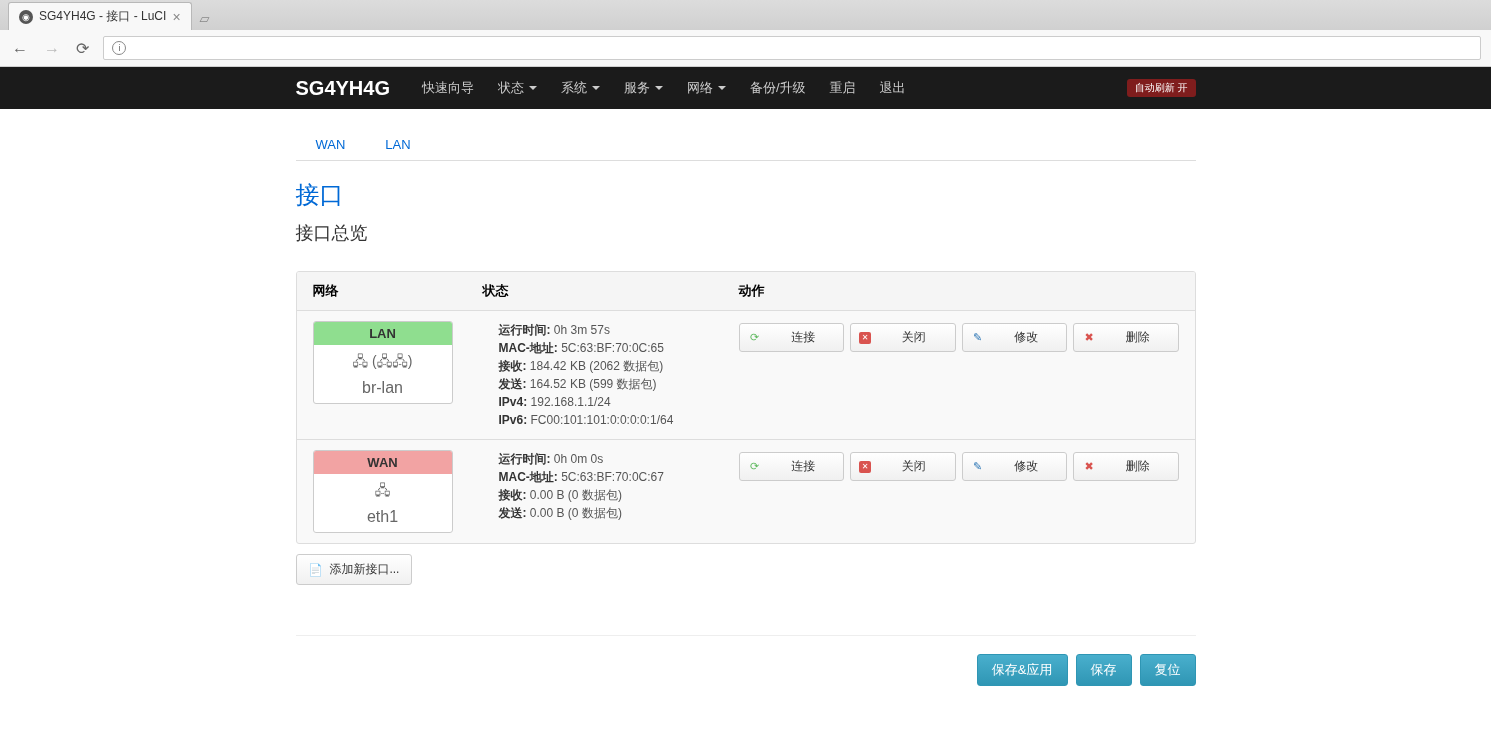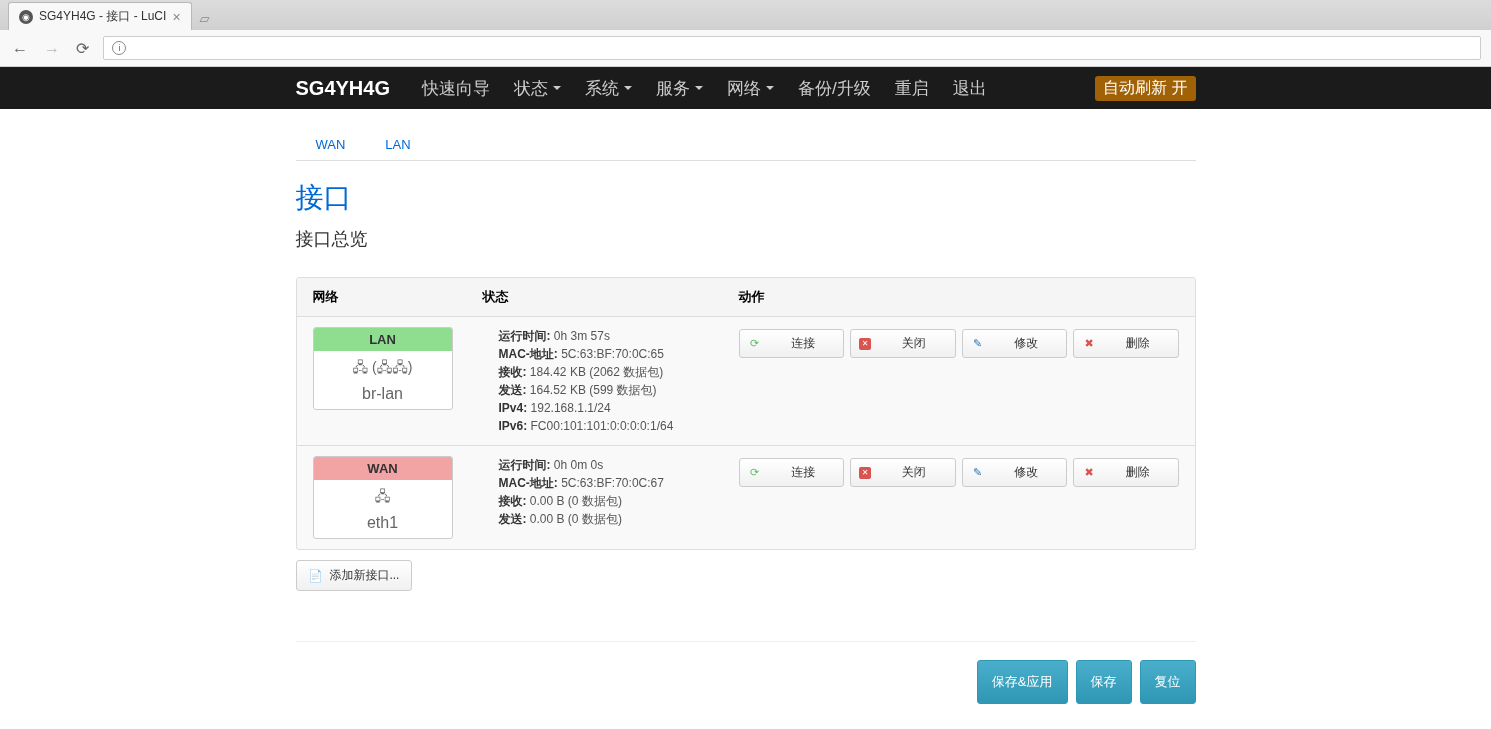--- a/index.html
+++ b/index.html
@@ -18,29 +18,29 @@
     .url-bar { flex: 1; display: flex; align-items: center; background: #fff; border: 1px solid #ccc; border-radius: 2px; padding: 4px 8px; gap: 6px; font-size: 13px; }
     .url-icon { width: 14px; height: 14px; border: 1px solid #888; border-radius: 50%; display: flex; align-items: center; justify-content: center; font-size: 9px; color: #666; }
     .url-text { color: #333; }
     .url-text .path { color: #888; }
     
     
     .navbar { background: #1b1b1b; color: #999; display: flex; align-items: center; padding: 0; height: 42px; }
     .navbar-inner { max-width: 940px; margin: 0 auto; width: 100%; display: flex; align-items: center; padding: 0 20px; }
     .brand { color: #fff; font-size: 20px; font-weight: bold; margin-right: 20px; }
     .nav-menu { display: flex; list-style: none; flex: 1; }
-    .nav-menu li { padding: 11px 12px; color: #ccc; cursor: pointer; font-size: 17px; display: flex; align-items: center; gap: 3px; }
+    .nav-menu li { padding: 11px 12px; color: #ccc; cursor: pointer; font-size: 13px; display: flex; align-items: center; gap: 3px; }
     .caret { display: inline-block; width: 0; height: 0; border-left: 4px solid transparent; border-right: 4px solid transparent; border-top: 4px solid #ccc; margin-left: 2px; }
-    .auto-refresh { background: #a16207; color: #fff; padding: 2px 8px; border-radius: 3px; font-size: 16px; margin-left: 42px; }
+    .auto-refresh { background: #7f1d1d; color: #fff; padding: 2px 8px; border-radius: 3px; font-size: 10px; margin-left: 42px; }
     
     
     .container { max-width: 940px; margin: 0 auto; padding: 0 20px; }
     .tabs { display: flex; border-bottom: 1px solid #ddd; margin-top: 20px; }
     .tabs a { padding: 8px 20px; color: #0069d6; cursor: pointer; font-size: 13px; }
-    .page-title { color: #0069d6; font-size: 28px; font-weight: normal; margin: 18px 0 10px; }
+    .page-title { color: #0069d6; font-size: 24px; font-weight: normal; margin: 18px 0 10px; }
     .section-title { font-size: 18px; color: #333; margin-bottom: 26px; font-weight: normal; }
     
     
     .iface-table { width: 100%; border: 1px solid #ddd; border-radius: 3px; overflow: hidden; background: #f9f9f9; }
     .iface-header { display: flex; background: #f5f5f5; padding: 10px 16px; border-bottom: 1px solid #ddd; font-weight: bold; font-size: 13px; }
     .col-network { width: 170px; }
     .col-status { flex: 1; }
     .col-actions { width: 440px; }
     
     .iface-row { display: flex; padding: 10px 16px; border-bottom: 1px solid #ddd; align-items: flex-start; }
@@ -61,21 +61,21 @@
     .act-icon { width: 14px; height: 14px; display: inline-flex; align-items: center; justify-content: center; font-size: 11px; }
     .act-icon.reload { color: #5cb85c; }
     .act-icon.stop { color: #fff; background: #d9534f; border-radius: 2px; width: 12px; height: 12px; font-size: 8px; }
     .act-icon.edit { color: #337ab7; }
     .act-icon.delete { color: #d9534f; }
     .act-label { flex: 1; text-align: center; }
     
     .add-iface { margin-top: 10px; background: linear-gradient(to bottom, #fff, #f0f0f0); border: 1px solid #ccc; border-radius: 3px; padding: 6px 12px; font-size: 12px; cursor: pointer; display: inline-flex; align-items: center; gap: 6px; color: #333; }
     
     .form-actions { margin-top: 50px; padding: 18px 0; text-align: right; display: flex; justify-content: flex-end; gap: 8px; border-top: 1px solid #eee; }
-    .btn-primary { background: linear-gradient(to bottom, #49afcd, #2f96b4); border: 1px solid #2f96b4; color: #fff; padding: 12px 14px; border-radius: 3px; font-size: 13px; cursor: pointer; }
+    .btn-primary { background: linear-gradient(to bottom, #49afcd, #2f96b4); border: 1px solid #2f96b4; color: #fff; padding: 6px 14px; border-radius: 3px; font-size: 13px; cursor: pointer; }
   </style>
 </head>
 <body>
 
 <div class="browser-chrome">
   <div class="tab-bar">
     <div class="tab">
       <span class="tab-favicon">◉</span>
       <span>SG4YH4G - 接口 - LuCI</span>
       <span class="tab-close">×</span>

